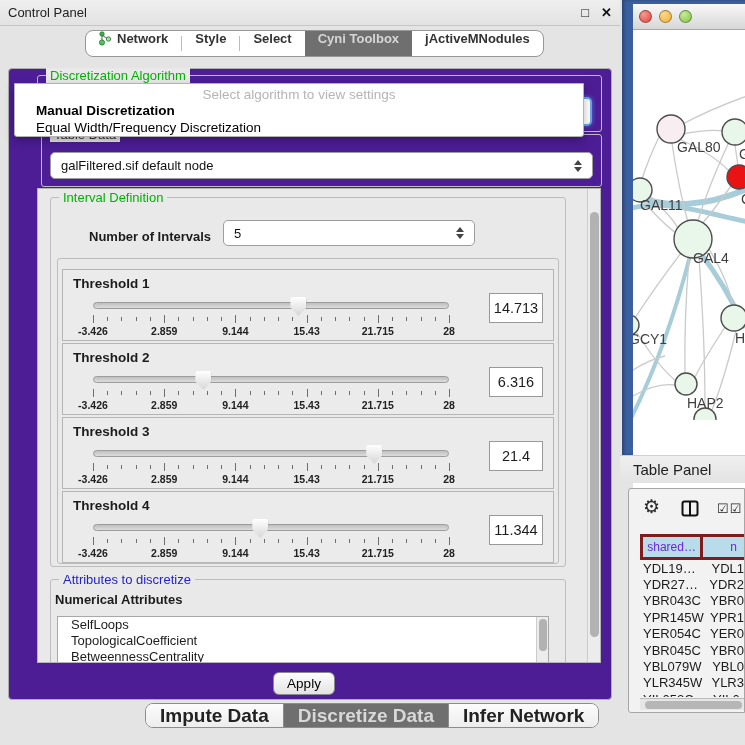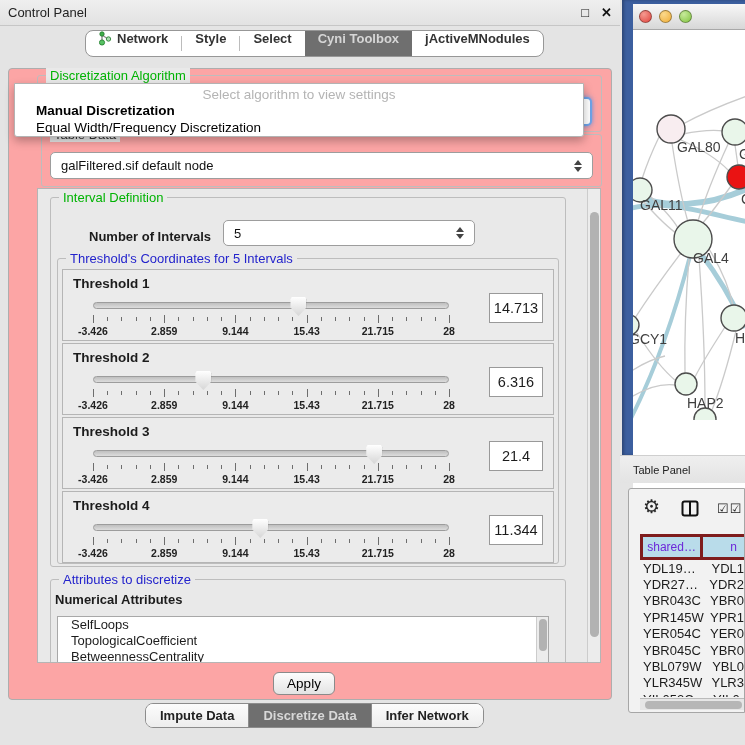--- a/index.html
+++ b/index.html
@@ -13,21 +13,21 @@
   
   .cp-titlebar{position:absolute;left:0;top:0;width:620px;height:26px;background:linear-gradient(#efefef,#e2e2e2);border-bottom:1px solid #c6c6c6;display:flex;align-items:center;padding:0 8px;font-size:13px;color:#222;}
   .cp-title{flex:1;}
   .win-icon{font-size:13px;font-weight:bold;color:#111;margin-left:12px;cursor:default;}
   .tab-row{position:absolute;left:85px;top:30px;height:27px;display:flex;background:#fff;border:1px solid #979797;border-radius:8px;overflow:hidden;font-size:13px;font-weight:bold;color:#333;}
   .tab{display:flex;align-items:flex-start;padding:0 13px;gap:5px;white-space:nowrap;}
   .tab.selected{background:#6f6f6f;color:#d6d6d6;}
   .tab-sep{width:1px;background:#bcbcbc;margin:5px 0;}
   .net-ico{display:inline-block;width:13px;height:15px;}
   
-  .cp-main{position:absolute;left:8px;top:68px;width:604px;height:632px;background:#fca5a5;border:1px solid #adadad;border-radius:4px;}
+  .cp-main{position:absolute;left:8px;top:68px;width:604px;height:632px;background:#4c1d95;border:1px solid #adadad;border-radius:4px;}
   .groupbox{position:absolute;border:1px solid #bdbdbd;border-radius:3px;}
   .groupbox>.g-label{position:absolute;top:-8px;left:8px;background:#e9e9e9;padding:0 4px;font-size:13px;line-height:15px;white-space:nowrap;}
   .g-green{color:#00b303;}
   .g-blue{color:#2323cc;}
   .g-dark{color:#333;}
   
   .combo{position:absolute;background:#fff;border:1px solid #9d9d9d;border-radius:5px;display:flex;align-items:center;font-size:13px;padding:0 10px;color:#111;}
   .combo .spin{margin-left:auto;display:flex;flex-direction:column;gap:2px;align-items:center;}
   .spin i{display:block;width:0;height:0;border-left:4px solid transparent;border-right:4px solid transparent;}
   .spin .up{border-bottom:5px solid #444;}
@@ -55,36 +55,36 @@
   .tick-labels{position:absolute;left:0;right:0;top:29px;height:12px;font-size:10.5px;font-weight:bold;color:#222;}
   .tick-labels span{position:absolute;transform:translateX(-50%);white-space:nowrap;}
   .th-value{position:absolute;right:10px;top:23px;width:54px;height:30px;background:#fff;border:1px solid #999;display:flex;align-items:center;justify-content:center;font-size:14.5px;}
   
   .attr-list{position:absolute;left:6px;right:16px;top:36px;height:54px;background:#fff;border:1px solid #a8a8a8;overflow:hidden;font-size:13px;}
   .attr-list .item{padding:0 0 0 13px;line-height:16px;white-space:nowrap;}
   .attr-scroll{position:absolute;right:0;top:0;bottom:0;width:12px;background:#ececec;border-left:1px solid #ccc;}
   .attr-scroll .thumb{position:absolute;left:1.5px;top:2px;width:8px;height:32px;background:#b2b2b2;border-radius:4px;}
   .apply-btn{position:absolute;left:264px;top:603px;width:62px;height:23px;border:1px solid #8a8a8a;border-radius:6px;background:linear-gradient(#fdfdfd,#e3e3e3);font-size:13.5px;font-family:inherit;display:flex;align-items:center;justify-content:center;cursor:default;}
   
-  .bottom-tabs{position:absolute;left:145px;top:703px;height:25px;display:flex;background:#fff;border:1px solid #8c8c8c;border-radius:8px;overflow:hidden;font-size:13px;font-weight:bold;color:#222;}
+  .bottom-tabs{position:absolute;left:145px;top:703px;height:25px;display:flex;background:#fff;border:1px solid #8c8c8c;border-radius:8px;overflow:hidden;font-size:19px;font-weight:bold;color:#222;}
   .btab{display:flex;align-items:center;padding:0 14px;background:linear-gradient(#fcfcfc,#ededed);}
   .btab+.btab{border-left:1px solid #8c8c8c;}
   .btab.selected{background:#6f6f6f;color:#d8d8d8;}
   
   .net-window{position:absolute;left:622px;top:0;width:123px;height:455px;background:#3c5f9f;box-shadow:inset 2px 0 3px rgba(0,0,0,.25);}
   .net-titlebar{position:absolute;left:11px;top:4px;right:0;height:26px;background:linear-gradient(#f8f8f8,#d7d7d7);border-bottom:1px solid #a8a8a8;}
   .tl{position:absolute;top:6px;width:13px;height:13px;border-radius:50%;border:1px solid rgba(0,0,0,.35);}
   .net-canvas{position:absolute;left:11px;top:30px;width:112px;height:497px;background:#fff;overflow:hidden;}
   .net-canvas svg{display:block;}
   .e-gray{fill:none;stroke:#cacaca;stroke-width:1.3;}
   .e-teal{fill:none;stroke:#a6cdd9;}
   .n-node{stroke:#4c4c4c;stroke-width:1.4;}
   .n-label{font-family:"Liberation Sans",sans-serif;font-size:14px;fill:#3f3f3f;}
   
-  .tp-titlebar{position:absolute;left:620px;top:455px;width:125px;height:28px;background:linear-gradient(#efefef,#e3e3e3);border-top:1px solid #cfcfcf;display:flex;align-items:center;padding-left:13px;font-size:11px;color:#222;}
+  .tp-titlebar{position:absolute;left:620px;top:455px;width:125px;height:28px;background:linear-gradient(#efefef,#e3e3e3);border-top:1px solid #cfcfcf;display:flex;align-items:center;padding-left:13px;font-size:15px;color:#222;}
   .tp-panel{position:absolute;left:628px;top:488px;width:117px;height:225px;background:#f2f2f2;border:1px solid #a6a6a6;border-radius:3px 0 0 3px;overflow:hidden;}
   .tp-gear{position:absolute;left:14px;top:8px;font-size:19px;color:#2a2a2a;line-height:1;}
   .tp-cols{position:absolute;left:52px;top:11px;}
   .tp-checks{position:absolute;left:88px;top:12px;font-size:13px;color:#222;letter-spacing:1px;}
   .tp-header{position:absolute;left:11px;top:45px;right:-40px;height:26px;display:flex;}
   .tp-hcell{background:#b9dcea;border:3px solid #7f1d1d;font-size:12px;display:flex;align-items:center;justify-content:center;color:#6d28d9;overflow:hidden;white-space:nowrap;}
   .tp-hcell.c1{width:69px;}
   .tp-hcell.c2{width:86px;border-left:none;justify-content:flex-start;padding-left:27px;}
   .tp-rows{position:absolute;left:11px;top:71px;right:0;height:137px;overflow:hidden;font-size:13px;}
   .tp-row{display:flex;height:16.4px;align-items:center;white-space:nowrap;}
@@ -167,21 +167,20 @@
       <span class="num-row-label">Number of Intervals</span>
       <div class="combo" style="left:172px;top:22px;width:252px;height:26px;">
         <span>5</span>
         <span class="spin">
             <i class="up"></i>
             <i class="dn"></i>
           </span>
       </div>
 
       <div class="groupbox" style="left:6px;top:60px;width:502px;height:306px;">
-        <span class="g-label g-blue">Threshold's Coordinates for 5 Intervals</span>
 
         <div class="th-box" style="top:10px;">
           <span class="th-label">Threshold 1</span>
           <div class="th-slider">
             <div class="track"></div>
             <div class="thumb-sl" style="left: calc(57.72% - 8px);"></div>
             <div class="tick-row">
                 <div class="tick major" style="left: 0%;"></div>
                 <div class="tick" style="left: 4%;"></div>
                 <div class="tick" style="left: 8%;"></div>

